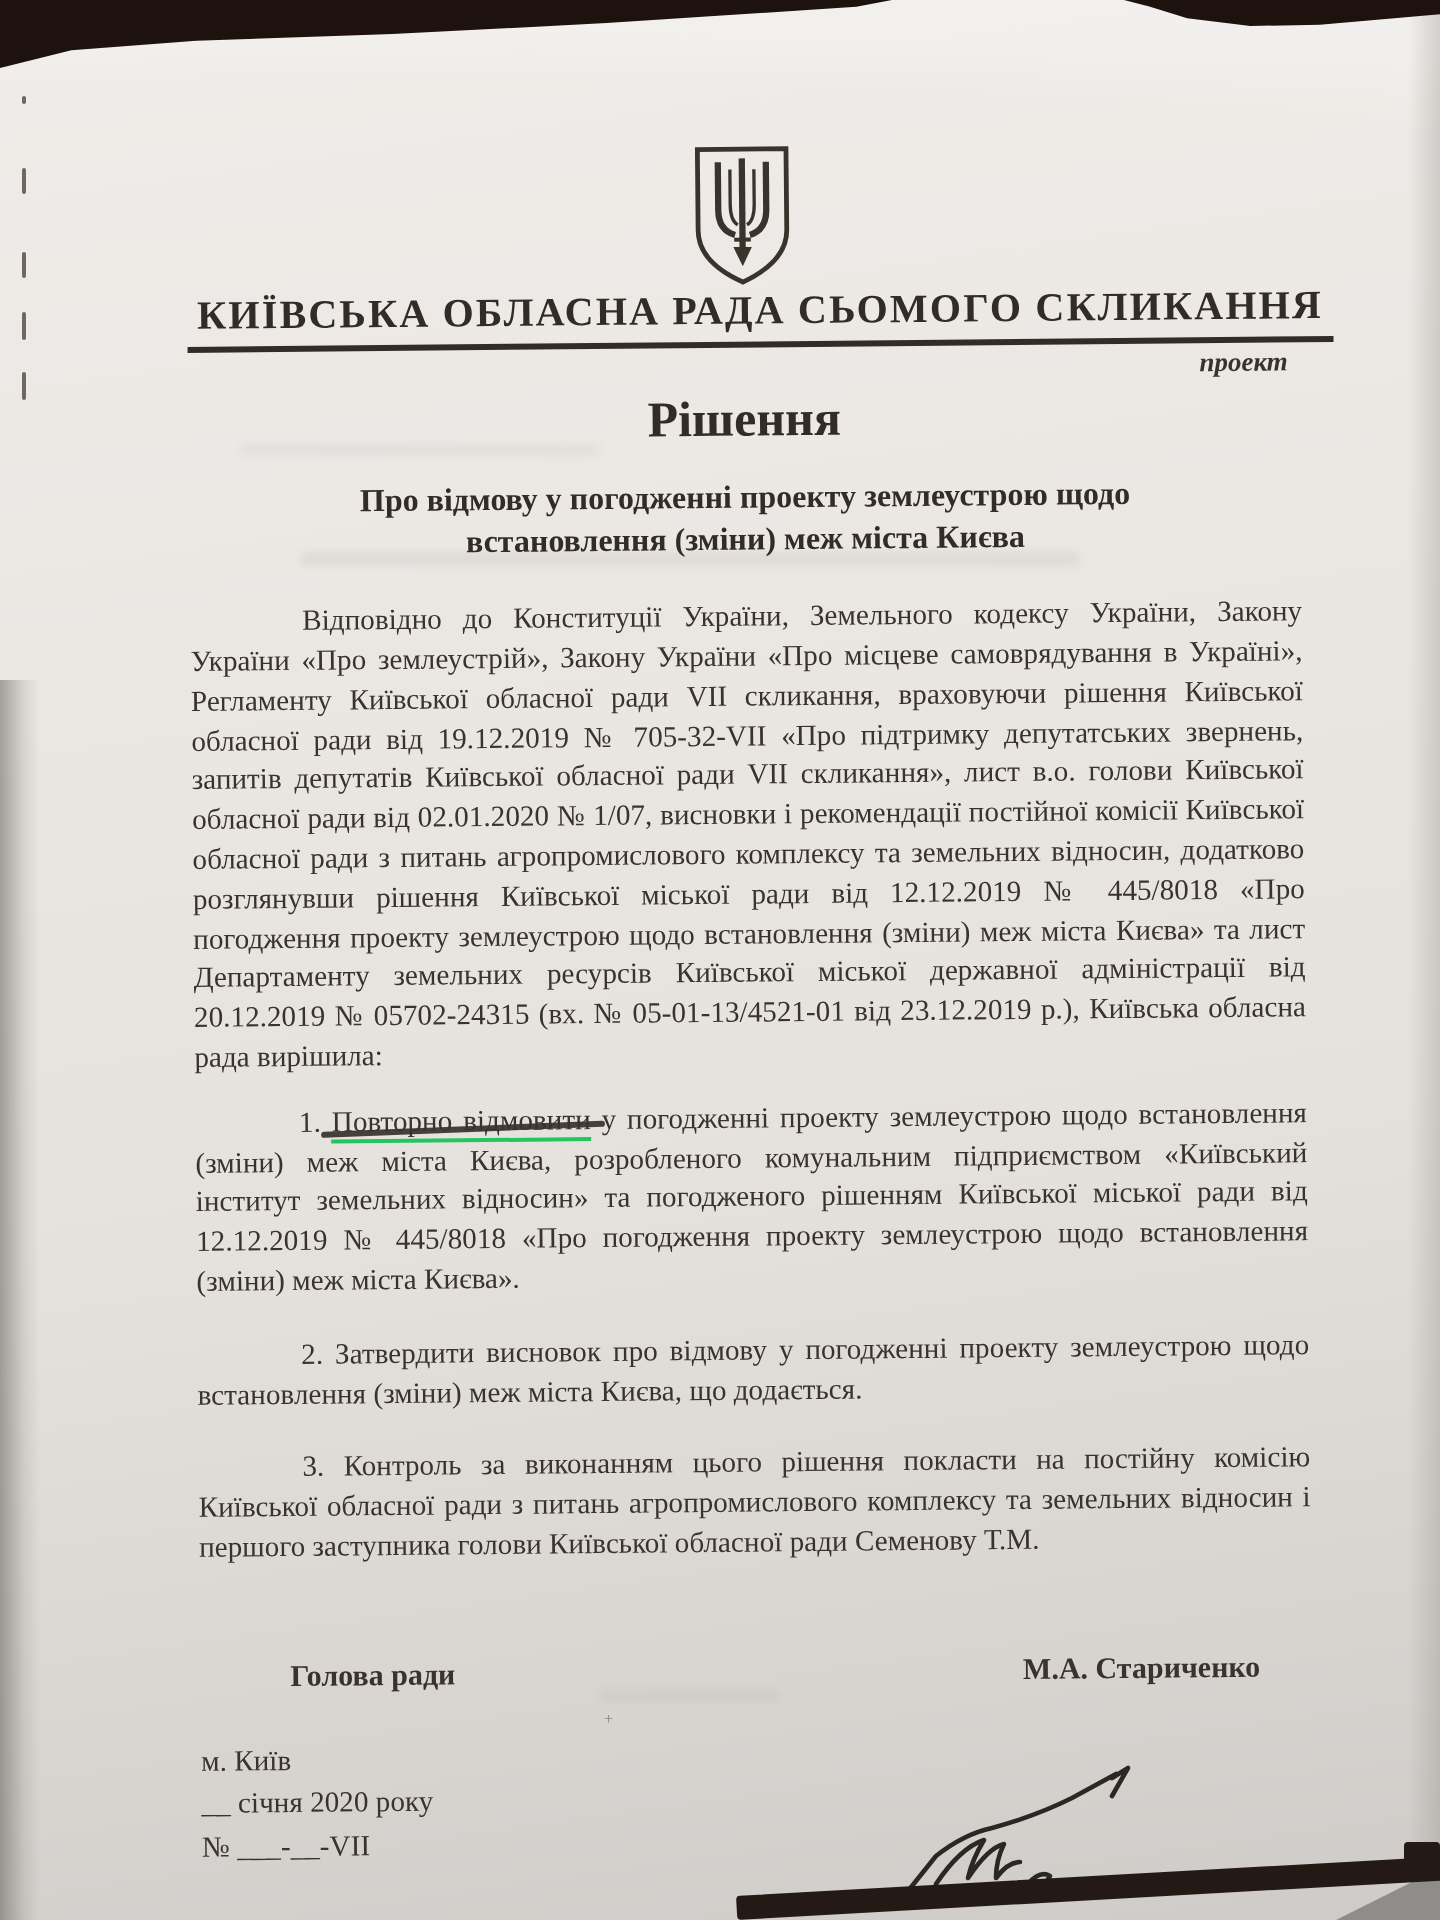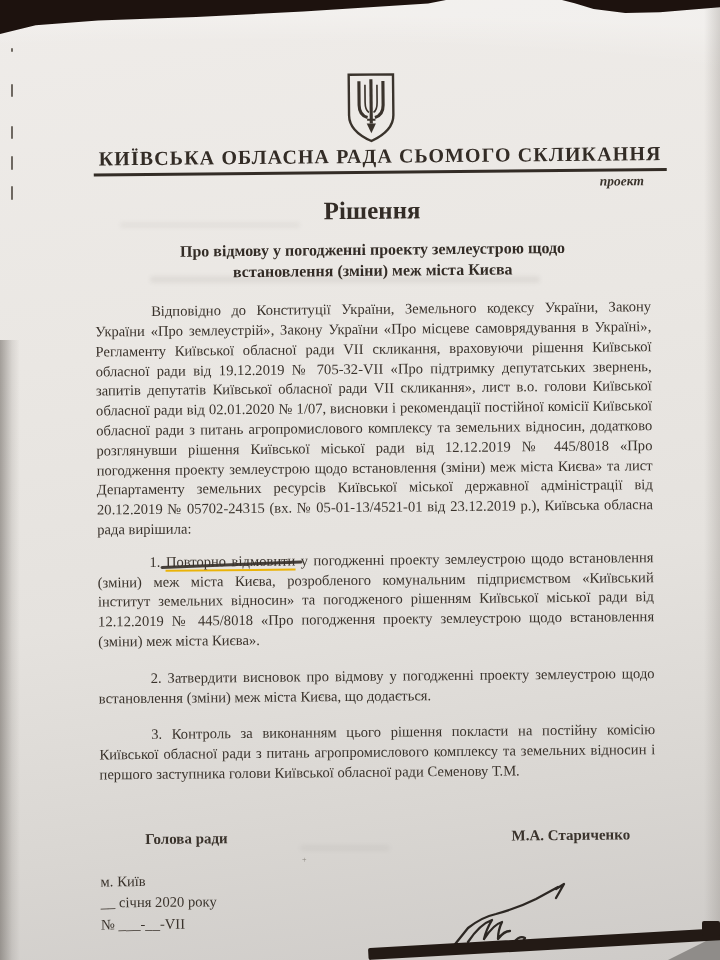--- a/index.html
+++ b/index.html
@@ -43,21 +43,21 @@
     white-space:nowrap;color:#332c26;padding:0 5px 3px 5px;border-bottom:3px solid #332c26;}
   .draft{text-align:right;font-style:italic;font-weight:bold;font-size:13.5px;margin-top:2px;padding-right:6px;}
   .doc-type{text-align:center;font-weight:bold;font-size:25px;margin-top:5px;color:#332c26;}
   .doc-title{text-align:center;font-weight:bold;font-size:16px;line-height:1.32;margin-top:14px;color:#332c26;}
   .para{font-size:14.6px;line-height:19.8px;text-align:justify;margin:0;}
   .preamble{margin-top:19px;text-indent:56px;}
   .item{text-indent:52px;}
   .item1{margin-top:13px;}
   .item2{margin-top:17px;}
   .item3{margin-top:17px;}
-  .lead{position:relative;font-weight:normal;border-bottom:2px solid #eab308;padding-bottom:0.5px;}
+  .lead{position:relative;font-weight:normal;border-bottom:2px solid #22c55e;padding-bottom:0.5px;}
   .lead::after{content:"";position:absolute;left:-5px;right:-8px;top:60%;height:3px;
     background:#38322b;transform:rotate(-1.7deg);border-radius:2px;opacity:0.92;}
   .sign-row{display:flex;justify-content:space-between;margin-top:46px;font-weight:bold;font-size:15px;}
   .sign-row .pos{padding-left:45px;}
   .sign-row .name{padding-right:26px;}
   .foot{font-size:14.6px;line-height:21.5px;margin-top:23px;}
   .foot div{white-space:pre;}
 
   .signature{position:absolute;left:438px;top:876px;}
   .tinymark{position:absolute;left:302px;top:855px;width:5px;height:5px;color:#8a847d;font-size:8px;}

